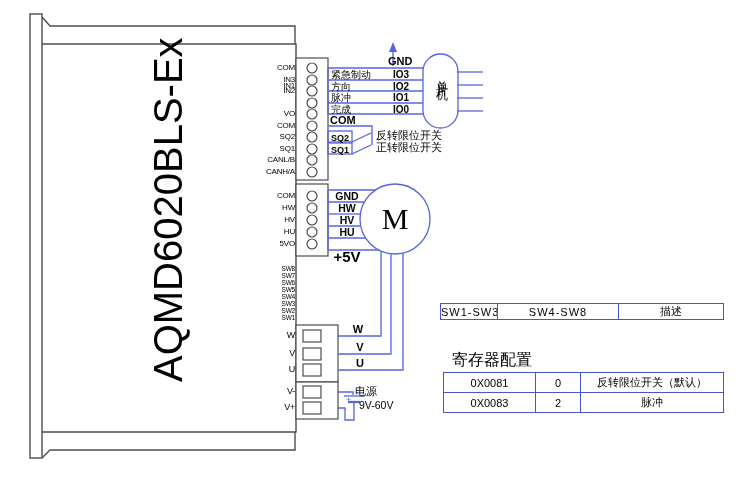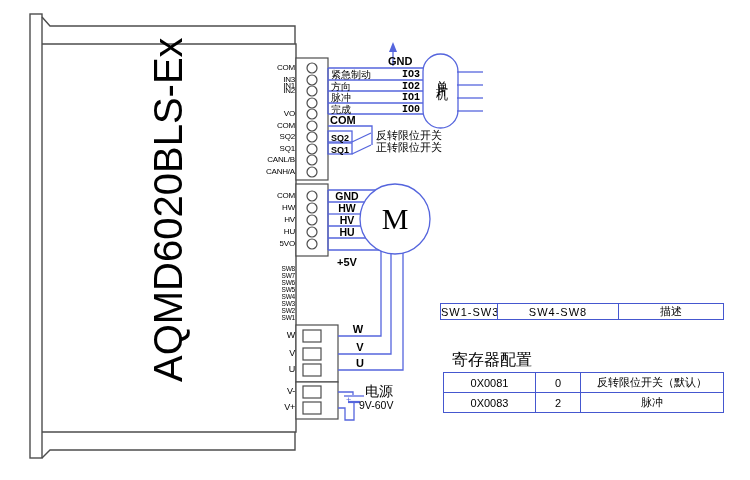--- a/index.html
+++ b/index.html
@@ -9,21 +9,21 @@
   
   .pin{position:absolute;left:253px;width:42px;text-align:right;
        font:8px/8px "Liberation Sans",sans-serif;color:#000;letter-spacing:-0.2px;}
   .sw{left:266px;width:29px;font-size:6.5px;line-height:6.5px;}
   .pp{font-size:9px;line-height:9px;}
   
   .net{position:absolute;font-family:"Liberation Sans",sans-serif;color:#000;
        font-size:10px;line-height:11px;white-space:nowrap;}
   .b{font-weight:bold;}
   .ctr{text-align:center;}
-  .rt{text-align:right;font-family:Liberation Mono, monospace;}
+  .rt{text-align:left;}
   .blue{color:#5565dd;}
   
   .model{position:absolute;left:3px;top:194px;width:330px;height:46px;
          transform:rotate(-90deg);font:40px/46px "Liberation Sans",sans-serif;
          color:#000;text-align:center;white-space:nowrap;}
   
   .vtext{position:absolute;left:433px;top:71px;writing-mode:vertical-rl;
          font:12px "Liberation Sans",sans-serif;letter-spacing:4px;color:#000;}
   .motorM{position:absolute;left:380px;top:203px;width:30px;text-align:center;
           font:30px/32px "Liberation Serif",serif;color:#000;}
@@ -169,28 +169,28 @@
   <div class="net b" style="left:330px;top:115px;font-size:11px">COM</div>
   <div class="net b" style="left:331px;top:132.5px;font-size:9px">SQ2</div>
   <div class="net b" style="left:331px;top:144.5px;font-size:9px">SQ1</div>
   <div class="net" style="left:376px;top:130px;font-size:11px">反转限位开关</div>
   <div class="net" style="left:376px;top:142px;font-size:11px">正转限位开关</div>
 
   <div class="net b ctr" style="left:328px;top:191px;width:38px;font-size:10.5px">GND</div>
   <div class="net b ctr" style="left:328px;top:203px;width:38px;font-size:10.5px">HW</div>
   <div class="net b ctr" style="left:328px;top:215px;width:38px;font-size:10.5px">HV</div>
   <div class="net b ctr" style="left:328px;top:227px;width:38px;font-size:10.5px">HU</div>
-  <div class="net b ctr" style="left:328px;top:257px;width:38px;font-size:11px">+5V</div>
+  <div class="net b ctr" style="left:328px;top:251px;width:38px;font-size:15px">+5V</div>
 
   <div class="net b ctr" style="left:350px;top:324px;width:16px;font-size:11px">W</div>
   <div class="net b ctr" style="left:352px;top:342px;width:16px;font-size:11px">V</div>
   <div class="net b ctr" style="left:352px;top:358px;width:16px;font-size:11px">U</div>
 
   <div class="net blue" style="left:346px;top:395px;font-size:9px">+</div>
-  <div class="net" style="left:365px;top:386px;font-size:14px">电源</div>
+  <div class="net" style="left:355px;top:386px;font-size:11px">电源</div>
   <div class="net" style="left:359px;top:400px;font-size:10.5px">9V-60V</div>
 
   <div class="vtext">单片机</div>
   <div class="motorM">M</div>
 
   <table class="cfg" style="left:440px;top:303px;width:283px">
     <colgroup>
         <col style="width:57px">
         <col style="width:121px">
         <col style="width:105px">

